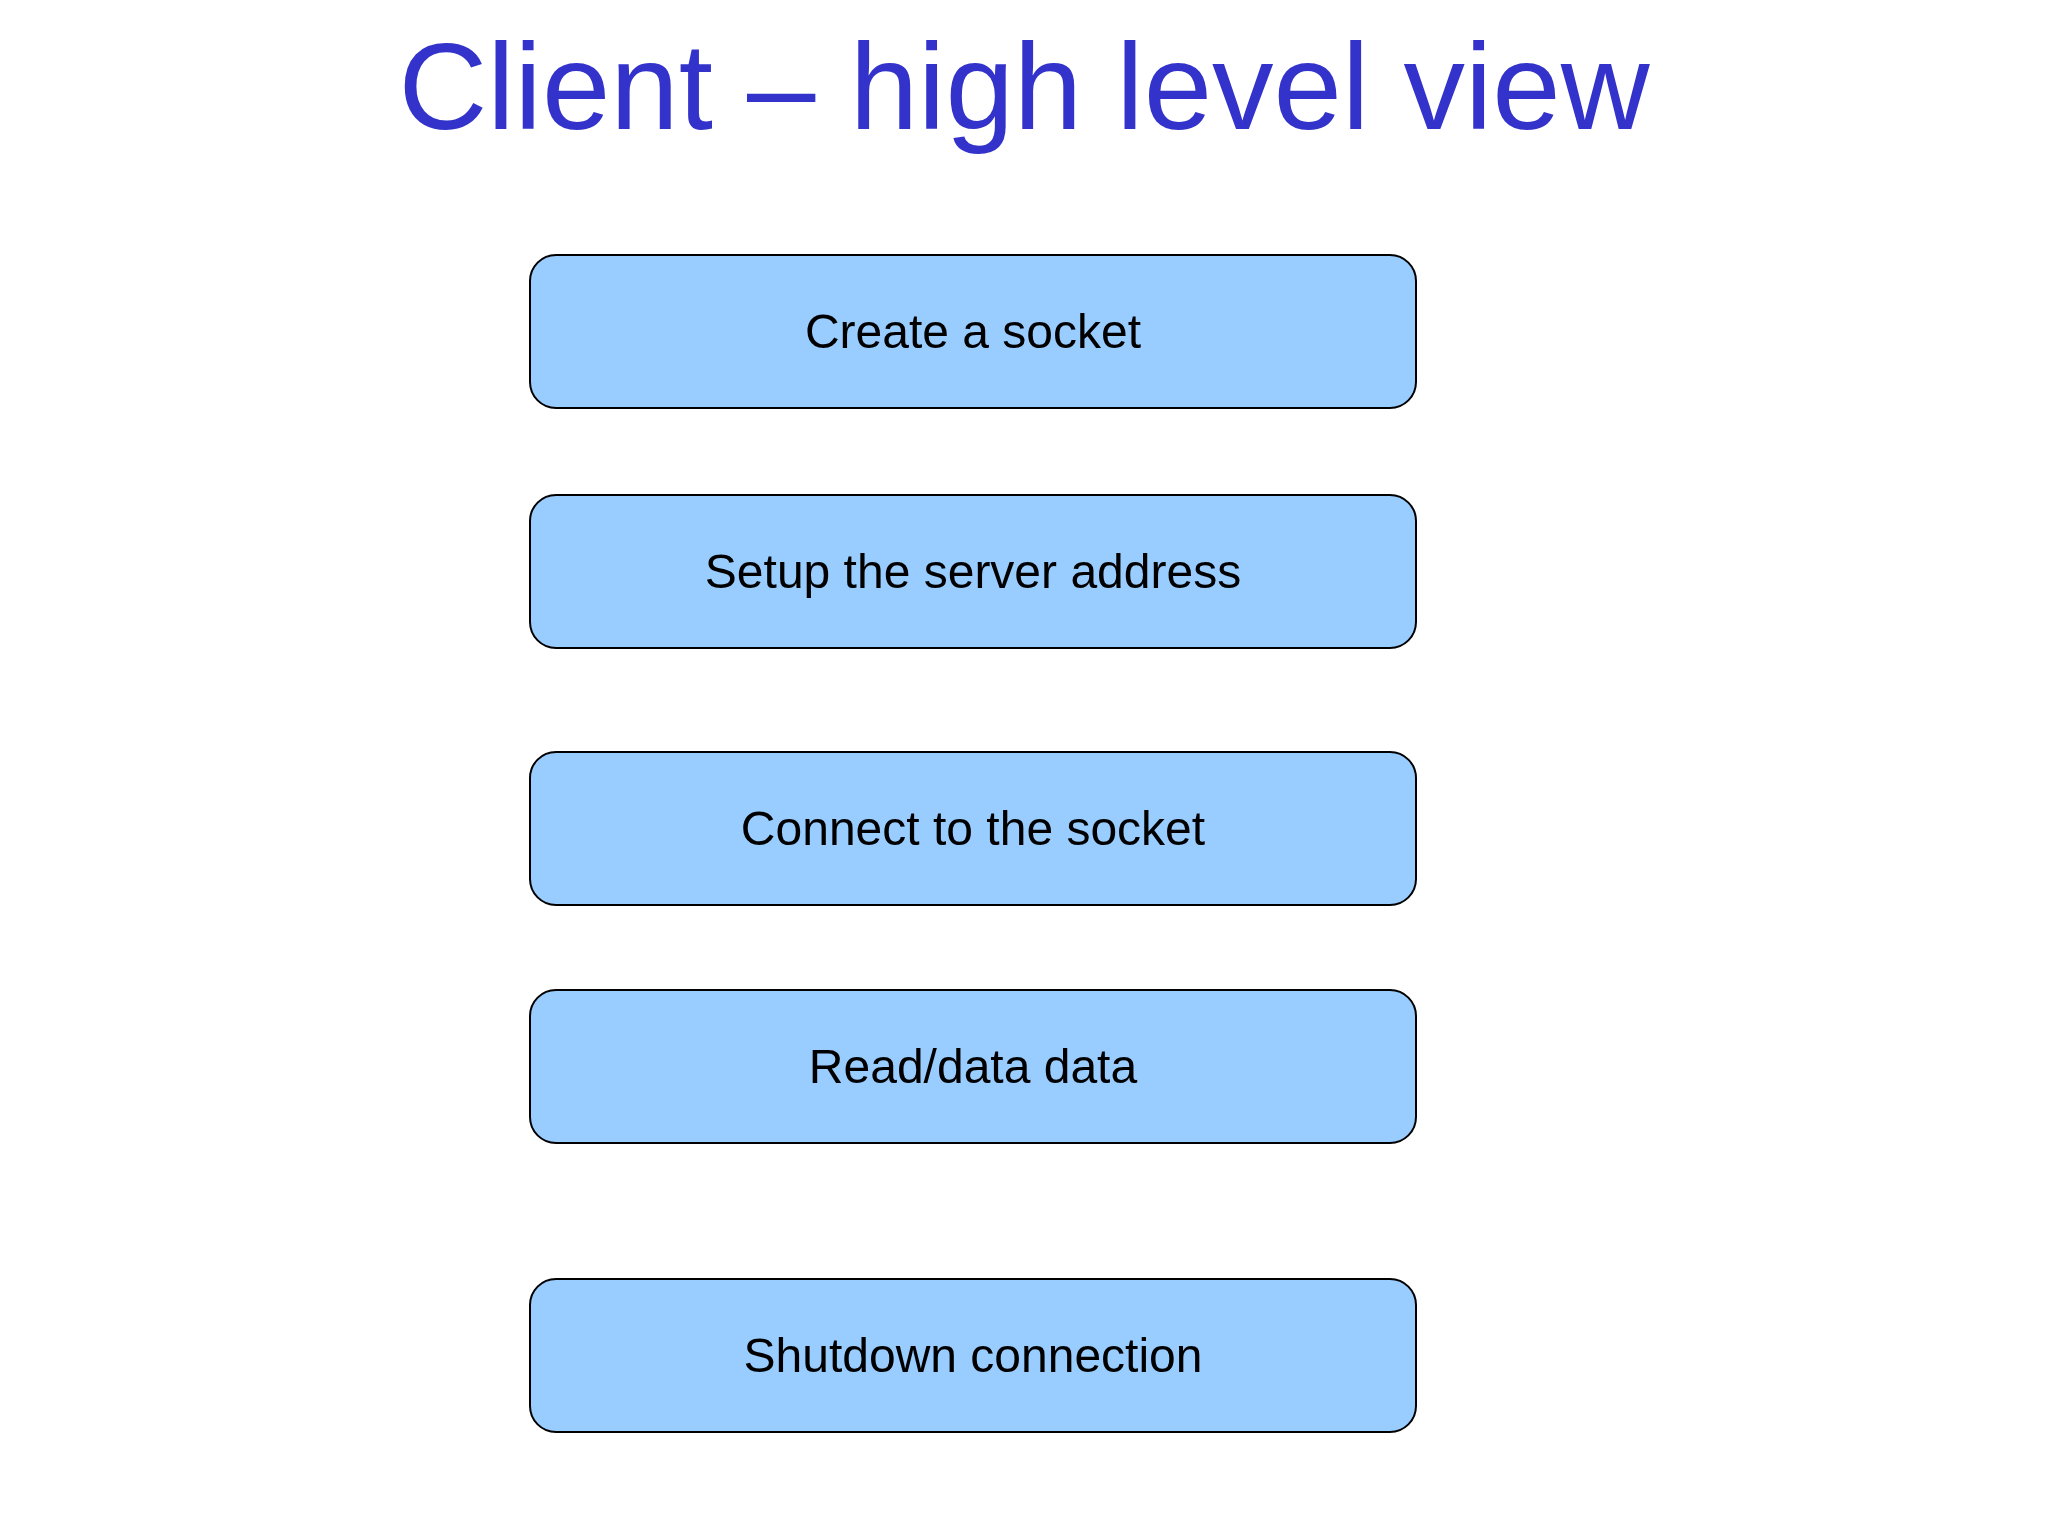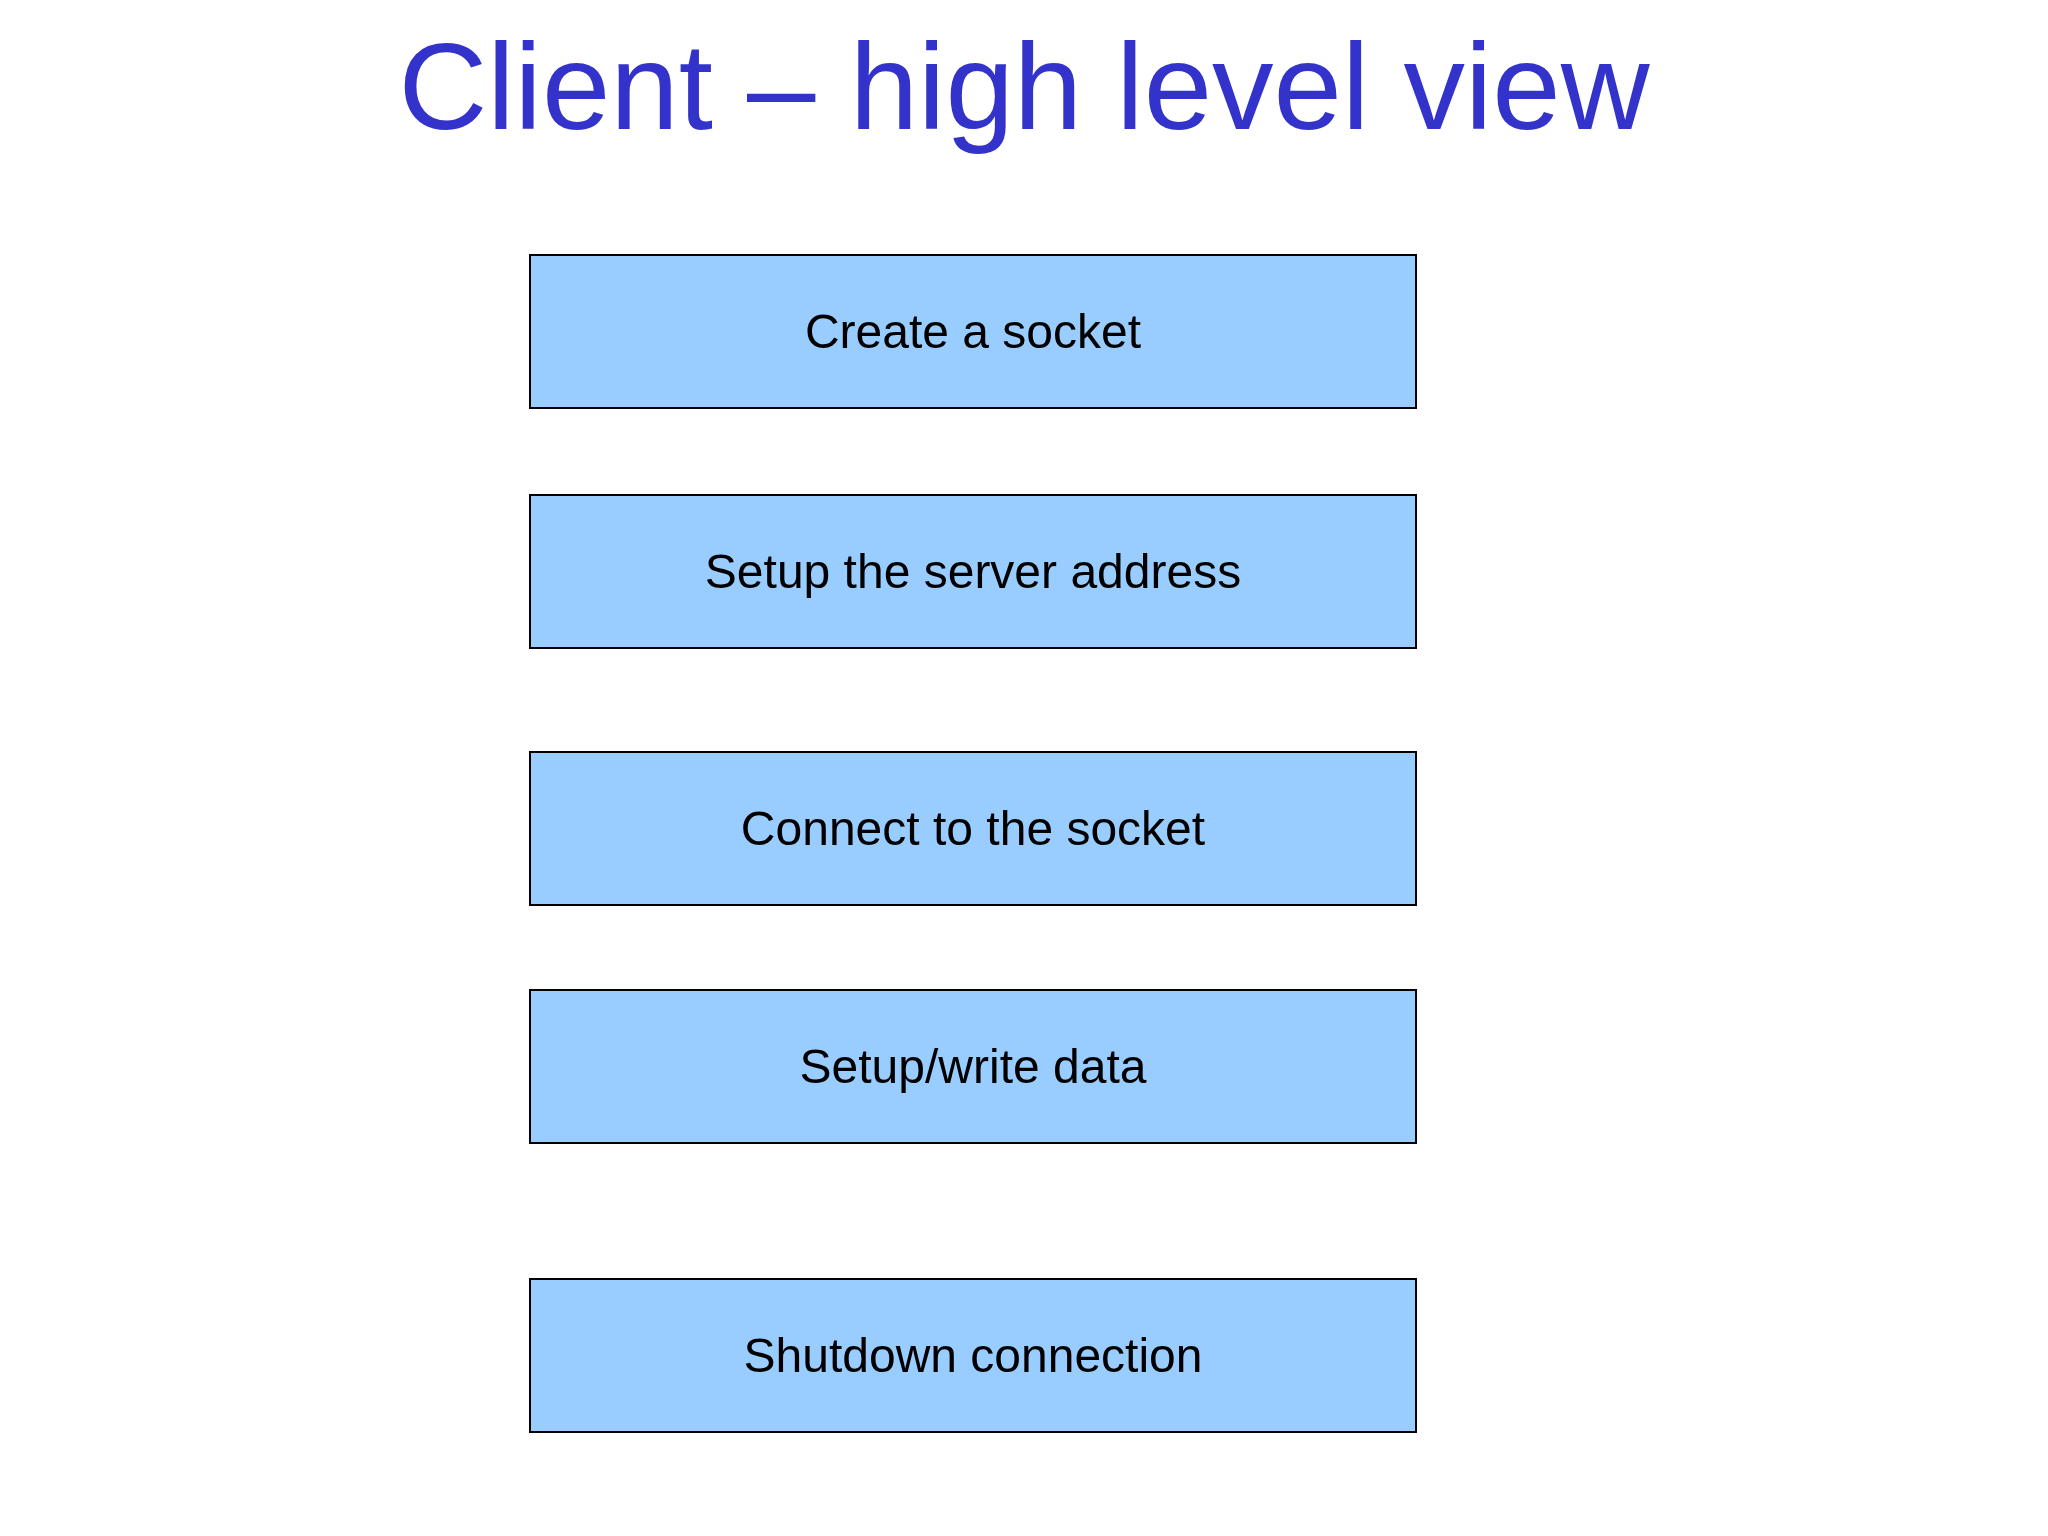--- a/index.html
+++ b/index.html
@@ -2,21 +2,21 @@
 <html style="--title-color: #3333CC; --box-fill: #99CCFF; --box-border: #000000; --box-text: #000000; --slide-bg: #FFFFFF;"><head>
 <meta charset="utf-8">
 <style>
   :root {
     --title-color: #3333CC;
     --box-fill: #99CCFF;
     --box-border: #000000;
     --box-text: #000000;
     --slide-bg: #FFFFFF;
   }
-  * { margin: 0; padding: 0; box-sizing: border-box; }
+  * { margin: 0; padding: 0; box-sizing: border-box; border-radius: 27px; }
   html, body { background: #fff; }
   .slide {
     position: relative;
     width: 2048px;
     height: 1536px;
     background: var(--slide-bg);
     font-family: "Liberation Sans", sans-serif;
     overflow: hidden;
   }
   .slide-title {
@@ -65,20 +65,20 @@
 
   <div class="flow-box step-2">
     <span>Setup the server address</span>
   </div>
 
   <div class="flow-box step-3">
     <span>Connect to the socket</span>
   </div>
 
   <div class="flow-box step-4">
-    <span>Setup/write data</span>
+    <span>Read/data data</span>
   </div>
 
   <div class="flow-box step-5">
     <span>Shutdown connection</span>
   </div>
 
 </div>
 
 </body></html>

